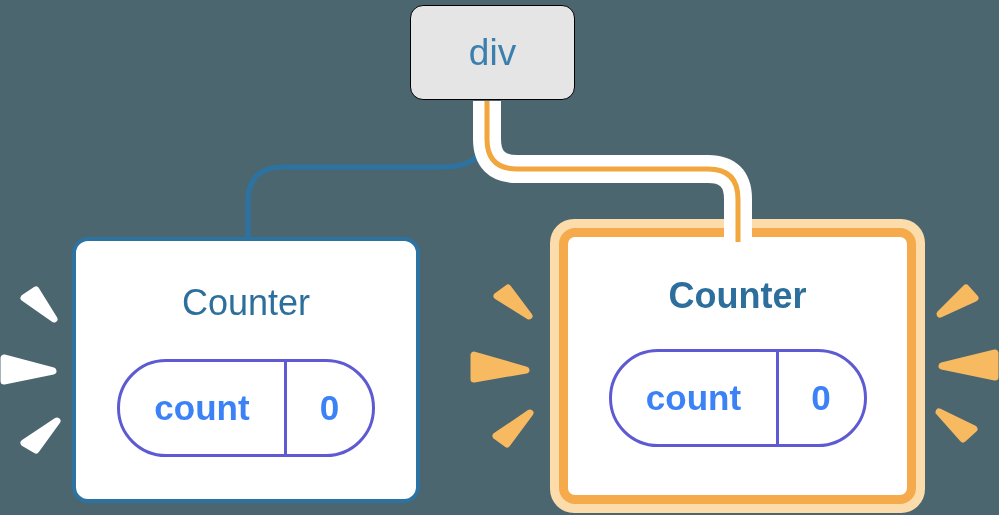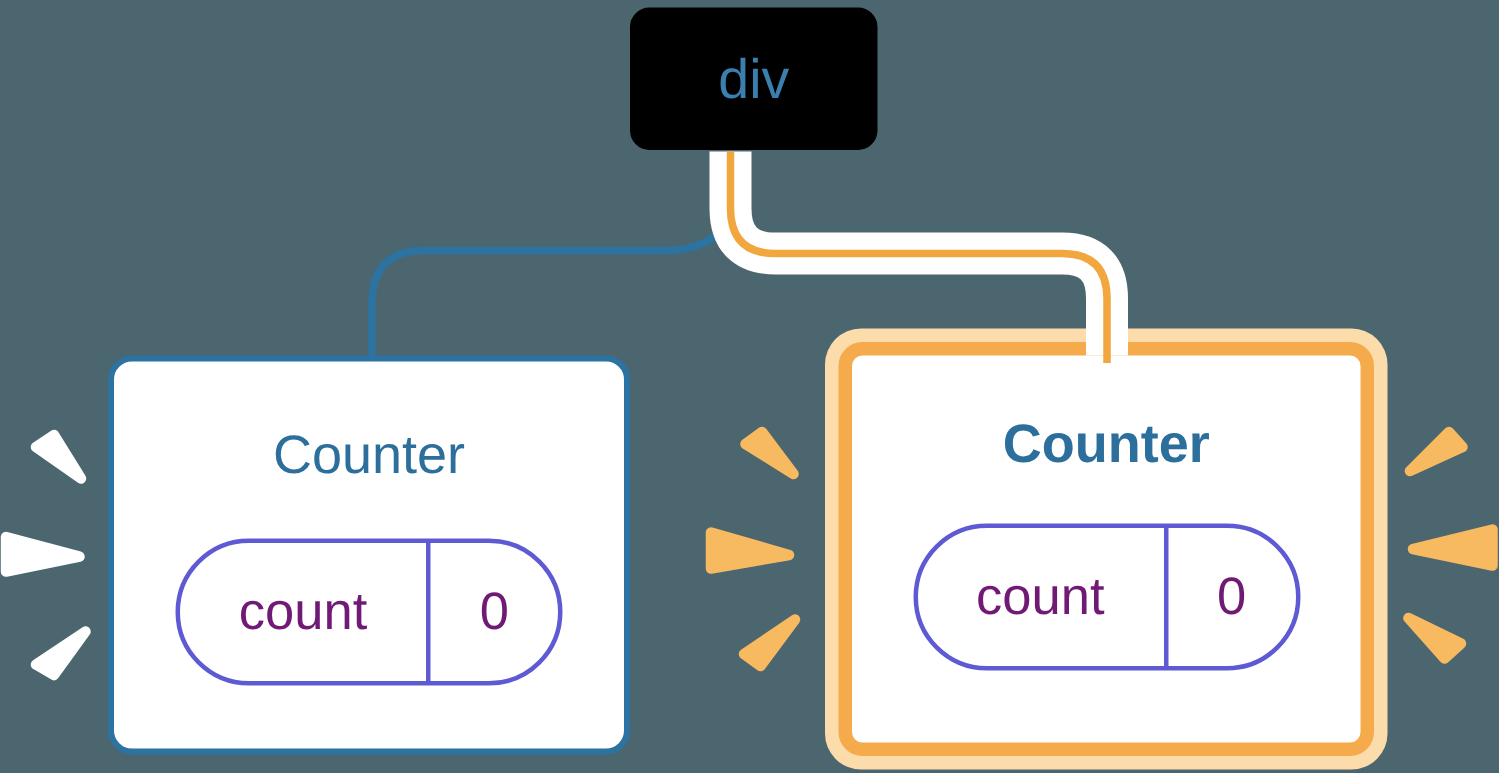--- a/index.html
+++ b/index.html
@@ -10,23 +10,23 @@
     width: 999px;
     height: 515px;
     background: #4c6670;
     font-family: "Liberation Sans", sans-serif;
     overflow: hidden;
   }
 
   
   .root-node {
     position: absolute;
-    left: 420px; top: 5px;
+    left: 410px; top: 5px;
     width: 165px; height: 95px;
-    background: #000000;
+    background: #e5e5e5;
     border: 1px solid #000000;
     border-radius: 13px;
     display: flex; align-items: center; justify-content: center;
     z-index: 2;
   }
   .root-node .label {
     font-size: 37px;
     font-weight: 500;
     color: #3a7fae;
     line-height: 1;
@@ -41,23 +41,24 @@
     font-weight: 500;
     color: #2d6f9c;
   }
   .pill {
     margin-top: 36px;
     width: 258px; height: 98px;
     border: 3px solid #5d5ad3;
     border-radius: 60px;
     background: #ffffff;
     display: flex;
-    color: #701a75;
+    color: #3b82f6;
     font-size: 35px;
     overflow: hidden;
+    font-weight: bold;
   }
   .pill-name {
     width: 167px;
     border-right: 3px solid #5d5ad3;
     display: flex; align-items: center; justify-content: center;
   }
   .pill-value {
     flex: 1;
     display: flex; align-items: center; justify-content: center;
   }

